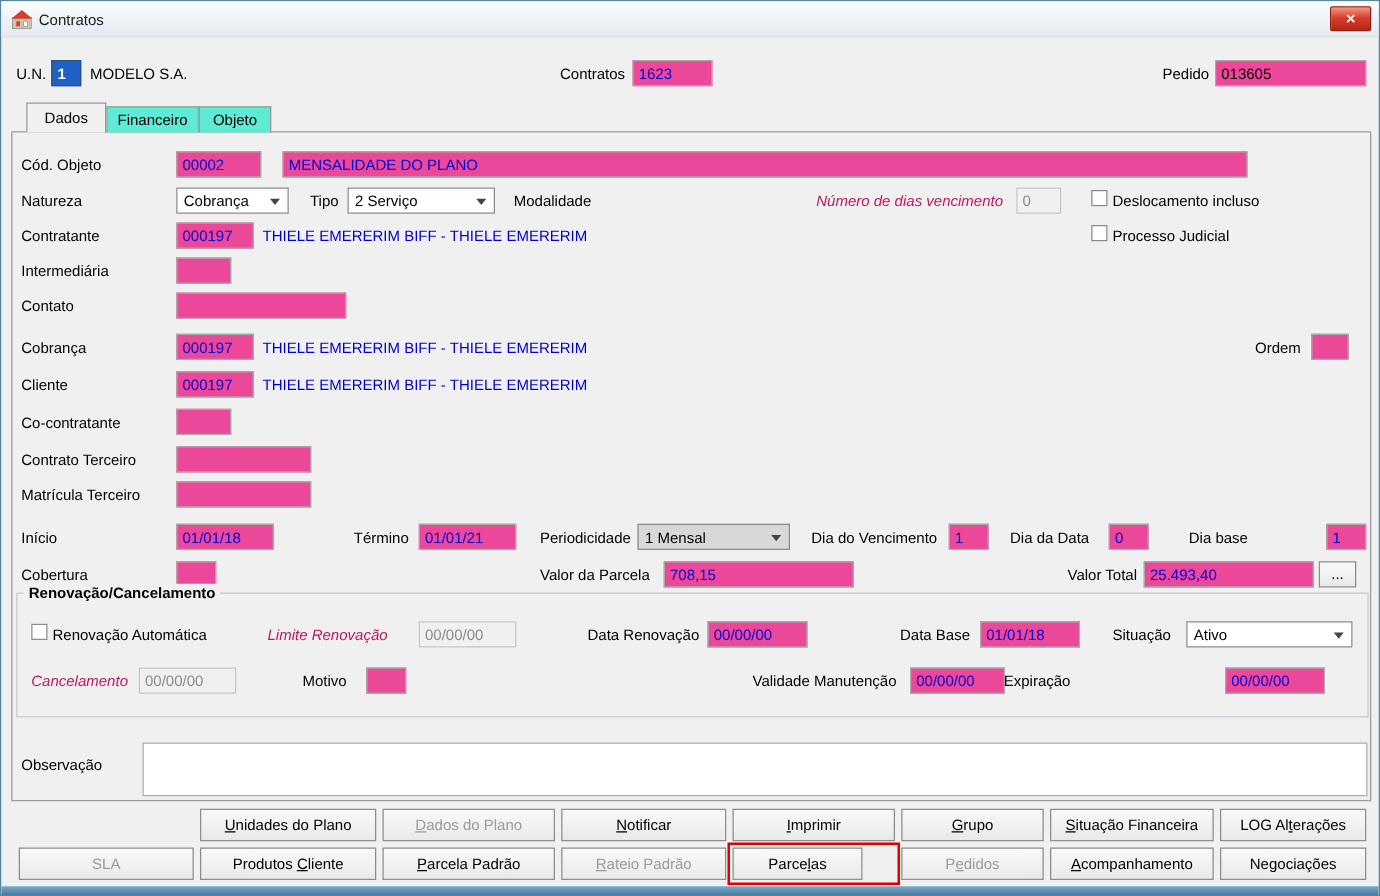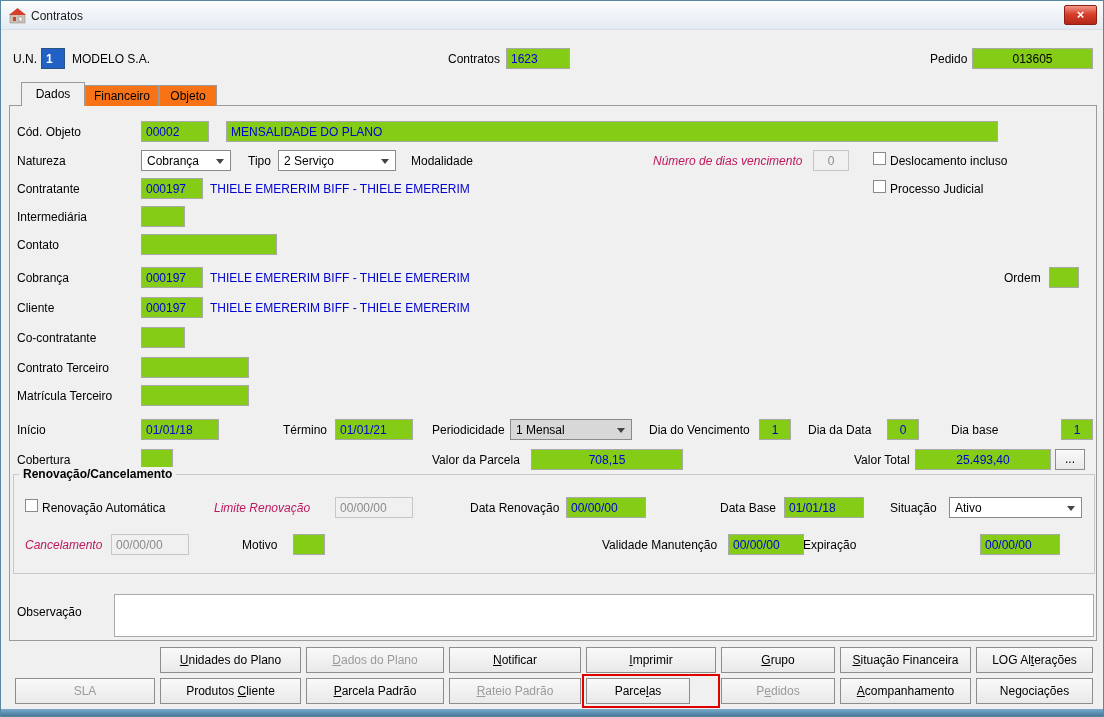--- a/index.html
+++ b/index.html
@@ -23,46 +23,46 @@
     border: 1px solid #8f1f10; border-radius: 2px;
     color: #fff; font-size: 13px; font-weight: bold; text-align: center; line-height: 17px;
     cursor: default;
   }
 
   .lbl { position: absolute; white-space: nowrap; color: #000; line-height: 14px; }
   .dim { color: #be185d; font-style: italic; }
   .bluetext { color: #0000d0; }
 
   .tb {
-    position: absolute; height: 21px; border: 1px solid #a9a9a9; background: #84cc16;
+    position: absolute; height: 21px; border: 1px solid #a9a9a9; background: #ec4899;
     font: 12px "Liberation Sans", sans-serif; padding: 0 4px; color: #0000d0;
   }
   .tb.blk { color: #000; }
-  .tb.rt { text-align: center; }
+  .tb.rt { text-align: left; }
   .tb.dis { background: #f0f0f0; color: #8a8a8a; border-color: #c6c6c6; }
   .tb.sel { background: #2160c4; color: #fff; border-color: #29527f; font-weight: bold; }
 
   .combo {
     position: absolute; height: 21px; border: 1px solid #8a8a8a; background: #fff;
     padding: 3px 20px 0 5px; cursor: default; color: #000; white-space: nowrap; overflow: hidden;
   }
   .combo.gray { background: #d8d8d8; }
   .chev {
     position: absolute; right: 6px; top: 8px; width: 0; height: 0;
     border-left: 4px solid transparent; border-right: 4px solid transparent;
     border-top: 5px solid #444;
   }
 
   .cb { position: absolute; width: 13px; height: 13px; border: 1px solid #8a8a8a; background: #fff; }
 
   .tabbar-tab {
     position: absolute; border: 1px solid #9b9b9b; border-bottom: none;
     background: #f0f0f0; text-align: center; cursor: default;
   }
-  .tab-inactive { top: 84px; height: 21px; line-height: 20px; background: #f97316; z-index: 1; }
+  .tab-inactive { top: 84px; height: 21px; line-height: 20px; background: #5eead4; z-index: 1; }
   .tab-active { top: 81px; height: 24px; line-height: 22px; z-index: 3; }
 
   .panel {
     position: absolute; left: 8px; top: 104px; width: 1088px; height: 536px;
     border: 1px solid #9b9b9b; background: #f0f0f0; z-index: 0;
   }
 
   .groupbox { position: absolute; border: 1px solid #c3c9cf; }
   .group-title {
     position: absolute; background: #f0f0f0; padding: 0 4px; font-weight: bold; white-space: nowrap;

